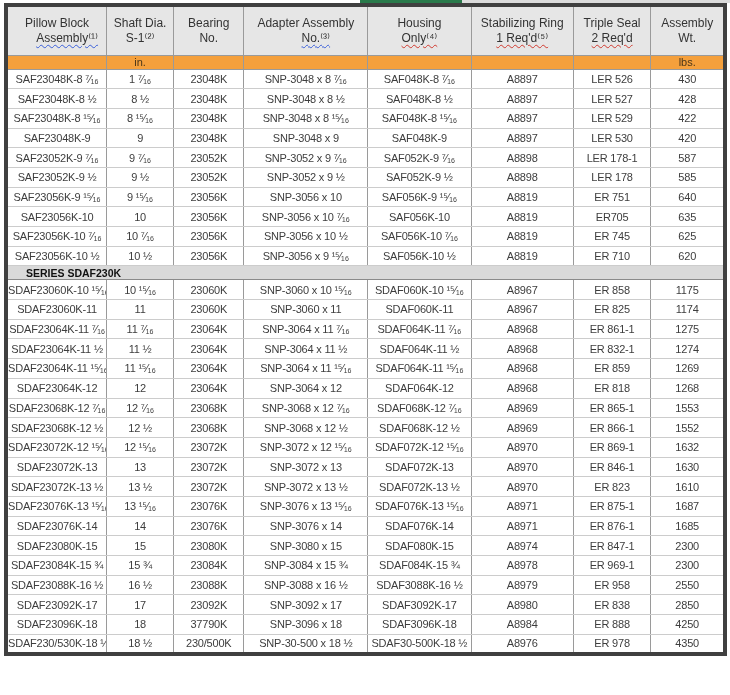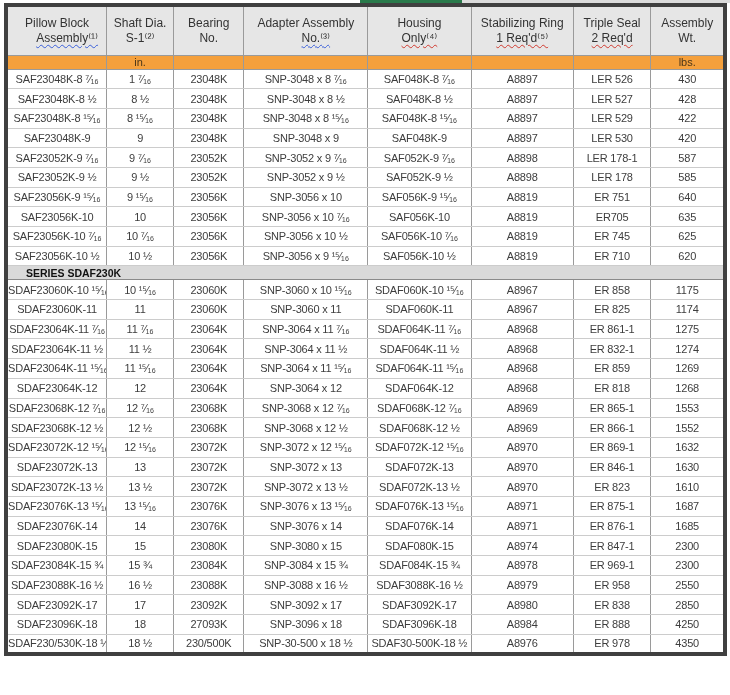--- a/index.html
+++ b/index.html
@@ -370,21 +370,21 @@
           <td>23092K</td>
           <td>SNP-3092 x 17</td>
           <td>SDAF3092K-17</td>
           <td>A8980</td>
           <td>ER 838</td>
           <td>2850</td>
         </tr>
         <tr class="row group-start">
           <td>SDAF23096K-18</td>
           <td>18</td>
-          <td>27093K</td>
+          <td>37790K</td>
           <td>SNP-3096 x 18</td>
           <td>SDAF3096K-18</td>
           <td>A8984</td>
           <td>ER 888</td>
           <td>4250</td>
         </tr>
         <tr class="row group-start">
           <td>SDAF230/530K-18 ½</td>
           <td>18 ½</td>
           <td>230/500K</td>

